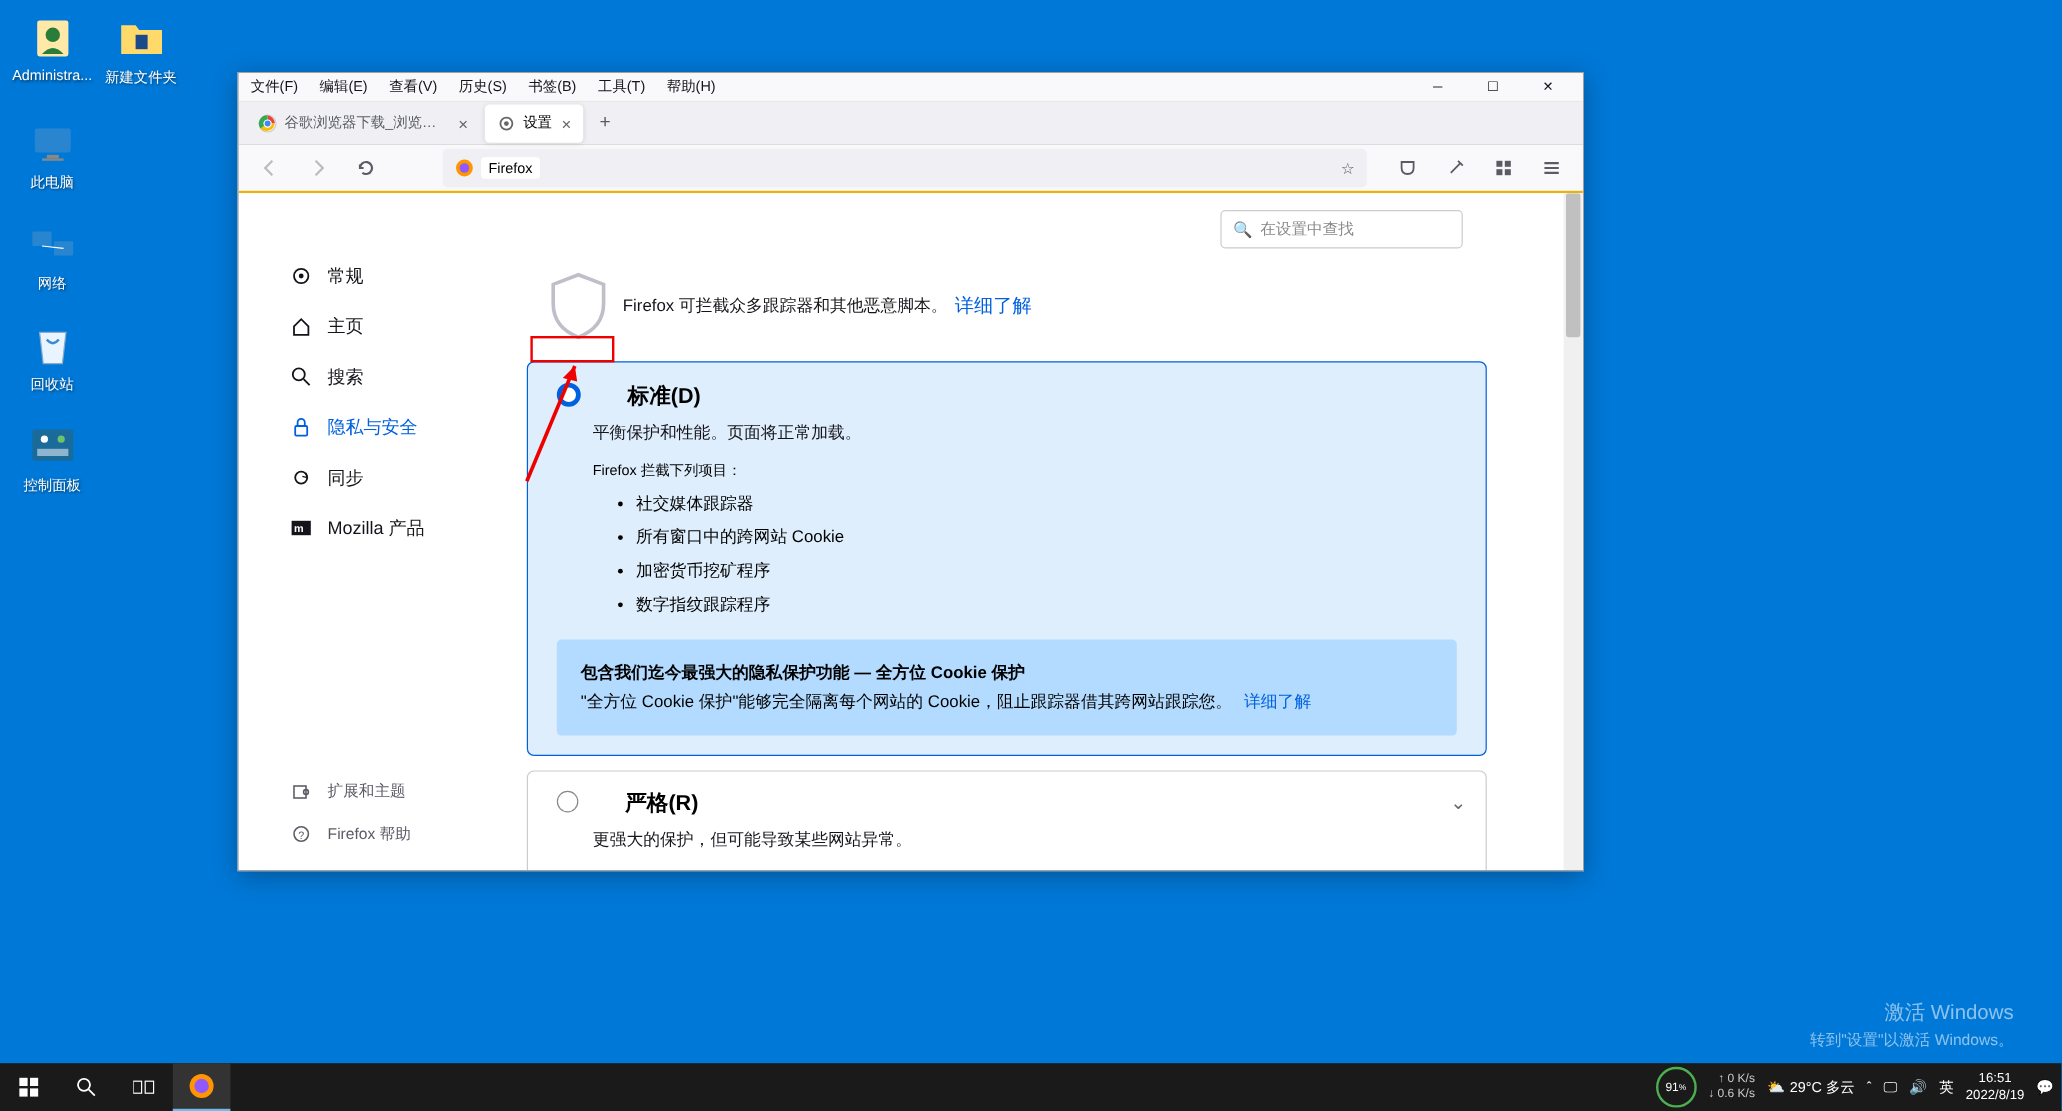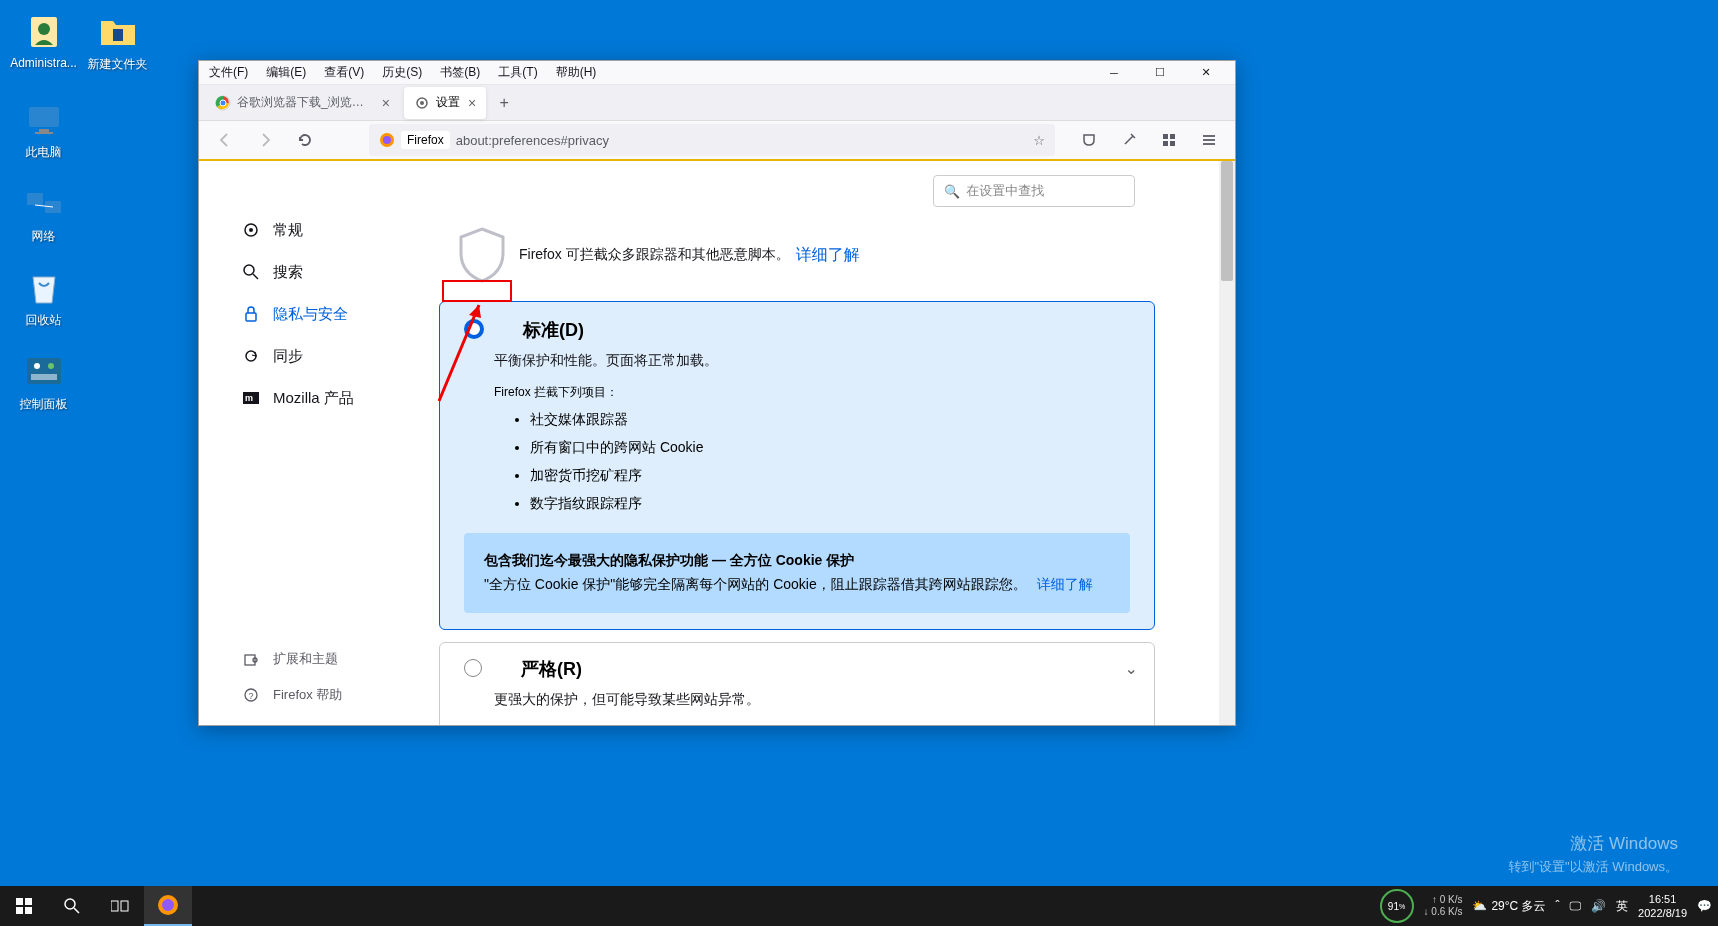--- a/index.html
+++ b/index.html
@@ -4,21 +4,21 @@
 <style>
 * { margin: 0; padding: 0; box-sizing: border-box; font-family: "Microsoft YaHei", "Segoe UI", sans-serif; }
 body { width: 1718px; height: 926px; background: #0078d7; overflow: hidden; position: relative; }
 
 
 .desktop-icon { position: absolute; width: 75px; text-align: center; color: #fff; font-size: 12px; }
 .desktop-icon .ico { width: 40px; height: 40px; margin: 0 auto 4px; display: flex; align-items: center; justify-content: center; }
 .desktop-icon .lbl { text-shadow: 1px 1px 2px rgba(0,0,0,.5); }
 
 
-.fx-window { position: absolute; left: 198px; top: 60px; width: 1038px; height: 666px; background: #ffffff; border: 1px solid #a0a0a0; display: flex; flex-direction: column; box-shadow: 0 4px 20px rgba(0,0,0,.3); }
+.fx-window { position: absolute; left: 198px; top: 60px; width: 1122px; height: 666px; background: #ffffff; border: 1px solid #a0a0a0; display: flex; flex-direction: column; box-shadow: 0 4px 20px rgba(0,0,0,.3); }
 
 
 .menubar { height: 24px; background: #f9f9fb; display: flex; align-items: center; padding: 0 6px; font-size: 12px; color: #15141a; border-bottom: 1px solid #e8e8e8; }
 .menubar span { margin-right: 10px; padding: 2px 4px; }
 .win-ctrl { margin-left: auto; display: flex; gap: 0; }
 .win-ctrl div { width: 46px; height: 24px; display: flex; align-items: center; justify-content: center; font-size: 11px; }
 
 
 .tabstrip { height: 36px; background: #f0f0f4; display: flex; align-items: center; padding: 0 6px; border-bottom: 1px solid #ddd; }
 .tab { display: flex; align-items: center; height: 32px; padding: 0 10px; margin-right: 4px; border-radius: 4px; font-size: 12px; max-width: 195px; position: relative; }
@@ -215,21 +215,20 @@
           <path d="M3 8 A5 5 0 1 1 5 12" fill="none" stroke="currentColor" stroke-width="1.8"></path>
           <path d="M3 5 L3 8 L6 8" fill="none" stroke="currentColor" stroke-width="1.8"></path>
         </svg>
       </div>
     <div class="urlbar">
       <div class="ff-ico"><svg width="16" height="16">
             <circle cx="8" cy="8" r="7" fill="#ff9500"></circle>
             <circle cx="8" cy="8" r="4" fill="#9059ff"></circle>
           </svg></div>
       <span class="prefix">Firefox</span>
-      <span class="url">about:preferences#privacy</span>
       <span class="star">☆</span>
     </div>
     <div class="tb-btn">
         <svg width="16" height="16">
           <path d="M3 3 L13 3 L13 8 Q13 13 8 13 Q3 13 3 8 Z" fill="none" stroke="currentColor" stroke-width="1.5"></path>
         </svg>
       </div>
     <div class="tb-btn">
         <svg width="16" height="16">
           <path d="M12 4 L4 12 M10 2 L14 6 L12 4" fill="none" stroke="currentColor" stroke-width="1.5"></path>
@@ -255,20 +254,28 @@
   <div class="content">
     <div class="sidebar">
       <div class="sb-item">
           <span class="ic">
             <svg width="18" height="18" viewBox="0 0 18 18">
               <circle cx="9" cy="9" r="6" fill="none" stroke="currentColor" stroke-width="1.5"></circle>
               <circle cx="9" cy="9" r="2" fill="currentColor"></circle>
             </svg>
           </span>
           <span>常规</span>
+        </div>
+      <div class="sb-item">
+          <span class="ic">
+            <svg width="18" height="18">
+              <path d="M3 9 L9 3 L15 9 L15 16 L3 16 Z" fill="none" stroke="currentColor" stroke-width="1.5"></path>
+            </svg>
+          </span>
+          <span>主页</span>
         </div>
       <div class="sb-item">
           <span class="ic">
             <svg width="18" height="18">
               <circle cx="7" cy="7" r="5" fill="none" stroke="currentColor" stroke-width="1.5"></circle>
               <line x1="11" y1="11" x2="16" y2="16" stroke="currentColor" stroke-width="1.5"></line>
             </svg>
           </span>
           <span>搜索</span>
         </div>

